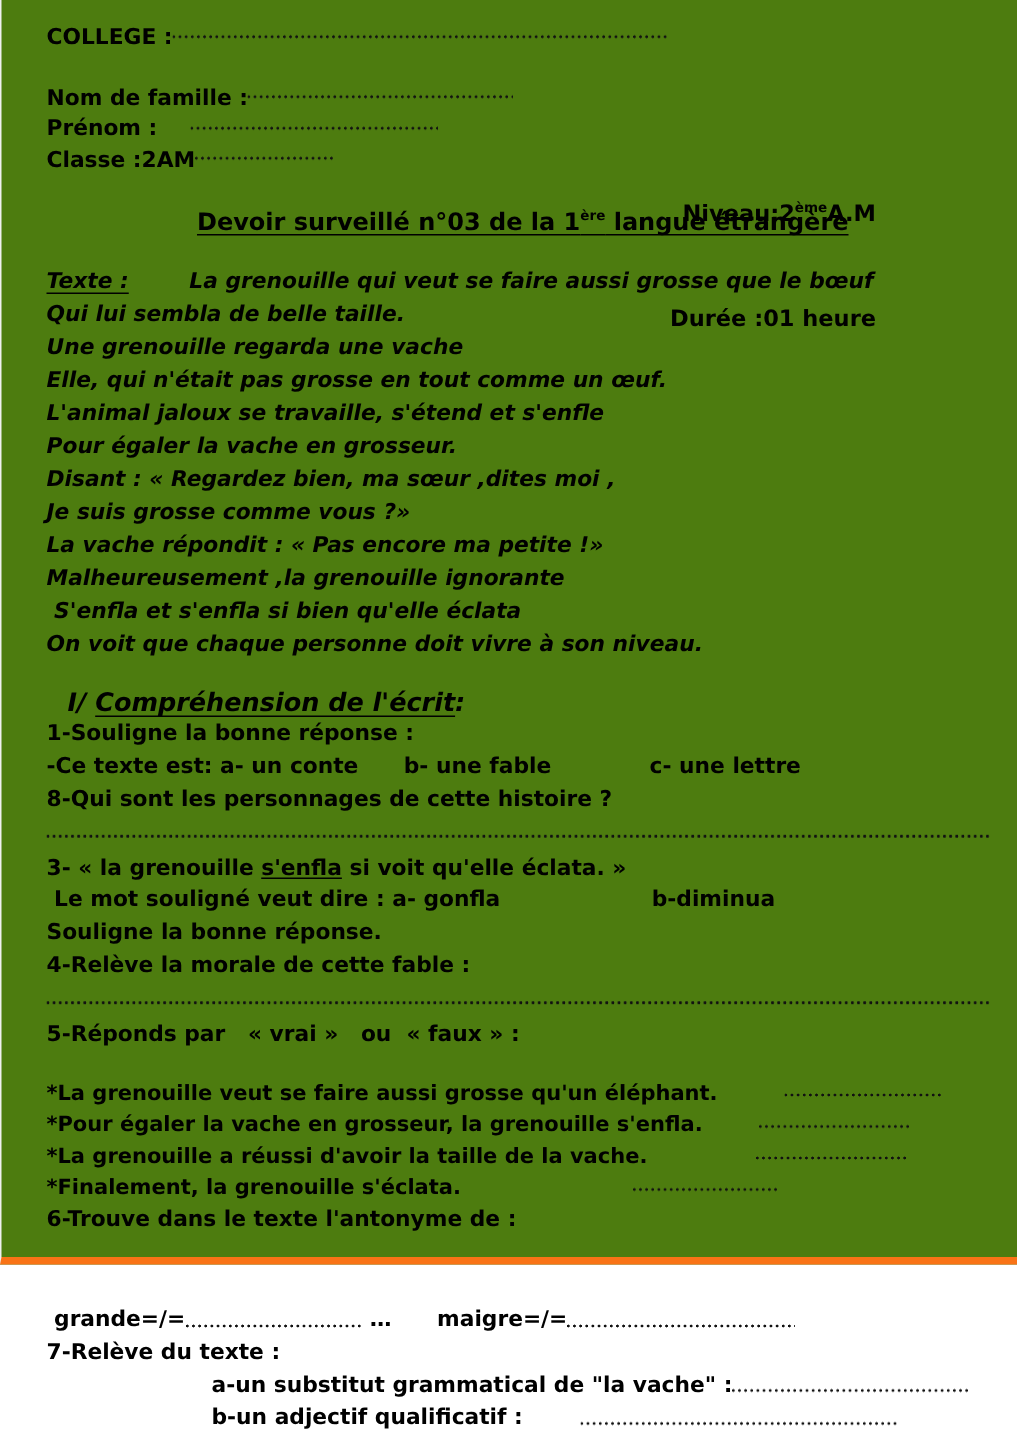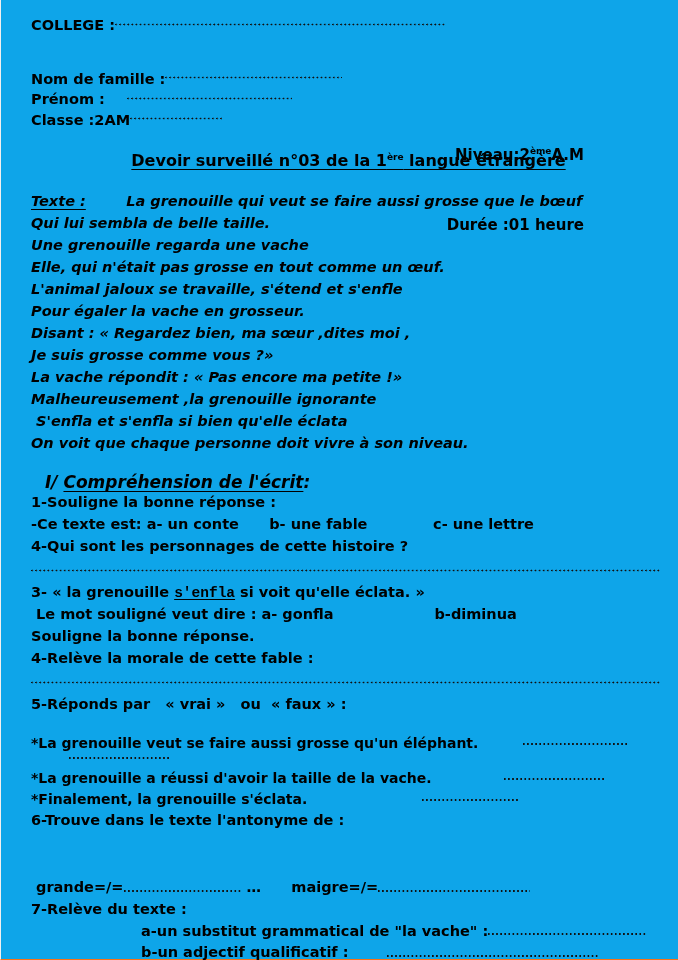--- a/index.html
+++ b/index.html
@@ -12,25 +12,25 @@
     width: 678px;
     height: 960px;
     font-family: "DejaVu Sans", sans-serif;
     color: #000000;
     overflow: hidden;
     position: relative;
   }
   .page {
     position: relative;
     width: 678px;
-    height: 960px;
+    height: 843px;
     box-sizing: border-box;
     border-left: 1px solid #f0f0f0;
-    border-bottom: 1px solid #f97316;
-    background: #0ea5e9;
+    border-bottom: 5px solid #f97316;
+    background: #4d7c0f;
   }
   .inner {
     position: absolute;
     left: 30px;
     top: 18px;
     right: 18px;
   }
 
   
   .row {
@@ -56,21 +56,20 @@
   }
 
   
   .college-row { margin-bottom: 0; }
   .college-row .dots { width: 330px; }
 
   .hdr-gap { height: 26px; }
 
   .hdr-grid {
     position: relative;
-    margin-top: 13px;
   }
   .hdr-left-row { margin-bottom: 6px; }
   .hdr-right {
     position: absolute;
     right: 76px;
     top: 26px;
     font-size: 15px;
     font-weight: bold;
     line-height: 1.55;
     text-align: right;
@@ -131,21 +130,20 @@
   .q {
     font-size: 14.5px;
     font-weight: bold;
     line-height: 1.5;
     white-space: pre;
   }
   .q.spaced { margin-top: 6px; }
   .q .u {
     text-decoration: underline;
     text-underline-offset: 2px;
-    font-family: Liberation Mono, monospace;
   }
 
   .full-dots {
     margin-top: 7px;
     margin-bottom: 5px;
     height: 11px;
     background-image: radial-gradient(circle at 1px 50%, #111 0.9px, transparent 1.1px);
     background-size: 4.1px 100%;
     background-repeat: repeat-x;
     background-position: 0 50%;
@@ -245,38 +243,39 @@
       <div class="texte-line">La vache répondit : « Pas encore ma petite !»</div>
       <div class="texte-line">Malheureusement ,la grenouille ignorante</div>
       <div class="texte-line"> S'enfla et s'enfla si bien qu'elle éclata</div>
       <div class="texte-line">On voit que chaque personne doit vivre à son niveau.</div>
     </div>
 
     <div class="sec-head"><span>I/ </span><span class="u">Compréhension de l'écrit</span><span>:</span></div>
 
     <div class="q">1-Souligne la bonne réponse :</div>
     <div class="q">-Ce texte est: a- un conte      b- une fable             c- une lettre</div>
-    <div class="q">4-Qui sont les personnages de cette histoire ?</div>
+    <div class="q">8-Qui sont les personnages de cette histoire ?</div>
     <div class="full-dots"></div>
 
     <div class="q spaced"><span>3- « la grenouille </span><span class="u">s'enfla</span><span> si voit qu'elle éclata. »</span></div>
     <div class="q"> Le mot souligné veut dire : a- gonfla                    b-diminua</div>
     <div class="q">Souligne la bonne réponse.</div>
     <div class="q">4-Relève la morale de cette fable :</div>
     <div class="full-dots"></div>
 
     <div class="q spaced">5-Réponds par   « vrai »   ou  « faux » :</div>
 
     <div style="height:18px;"></div>
 
     <div class="tf-row">
       <span class="txt">*La grenouille veut se faire aussi grosse qu'un éléphant.</span>
       <span class="ans" style="width:105px; margin-left:45px;"></span>
     </div>
     <div class="tf-row">
+      <span class="txt">*Pour égaler la vache en grosseur, la grenouille s'enfla.</span>
       <span class="ans" style="width:102px; margin-left:38px;"></span>
     </div>
     <div class="tf-row">
       <span class="txt">*La grenouille a réussi d'avoir la taille de la vache.</span>
       <span class="ans" style="width:100px; margin-left:72px;"></span>
     </div>
     <div class="tf-row">
       <span class="txt">*Finalement, la grenouille s'éclata.</span>
       <span class="ans" style="width:97px; margin-left:115px;"></span>
     </div>

